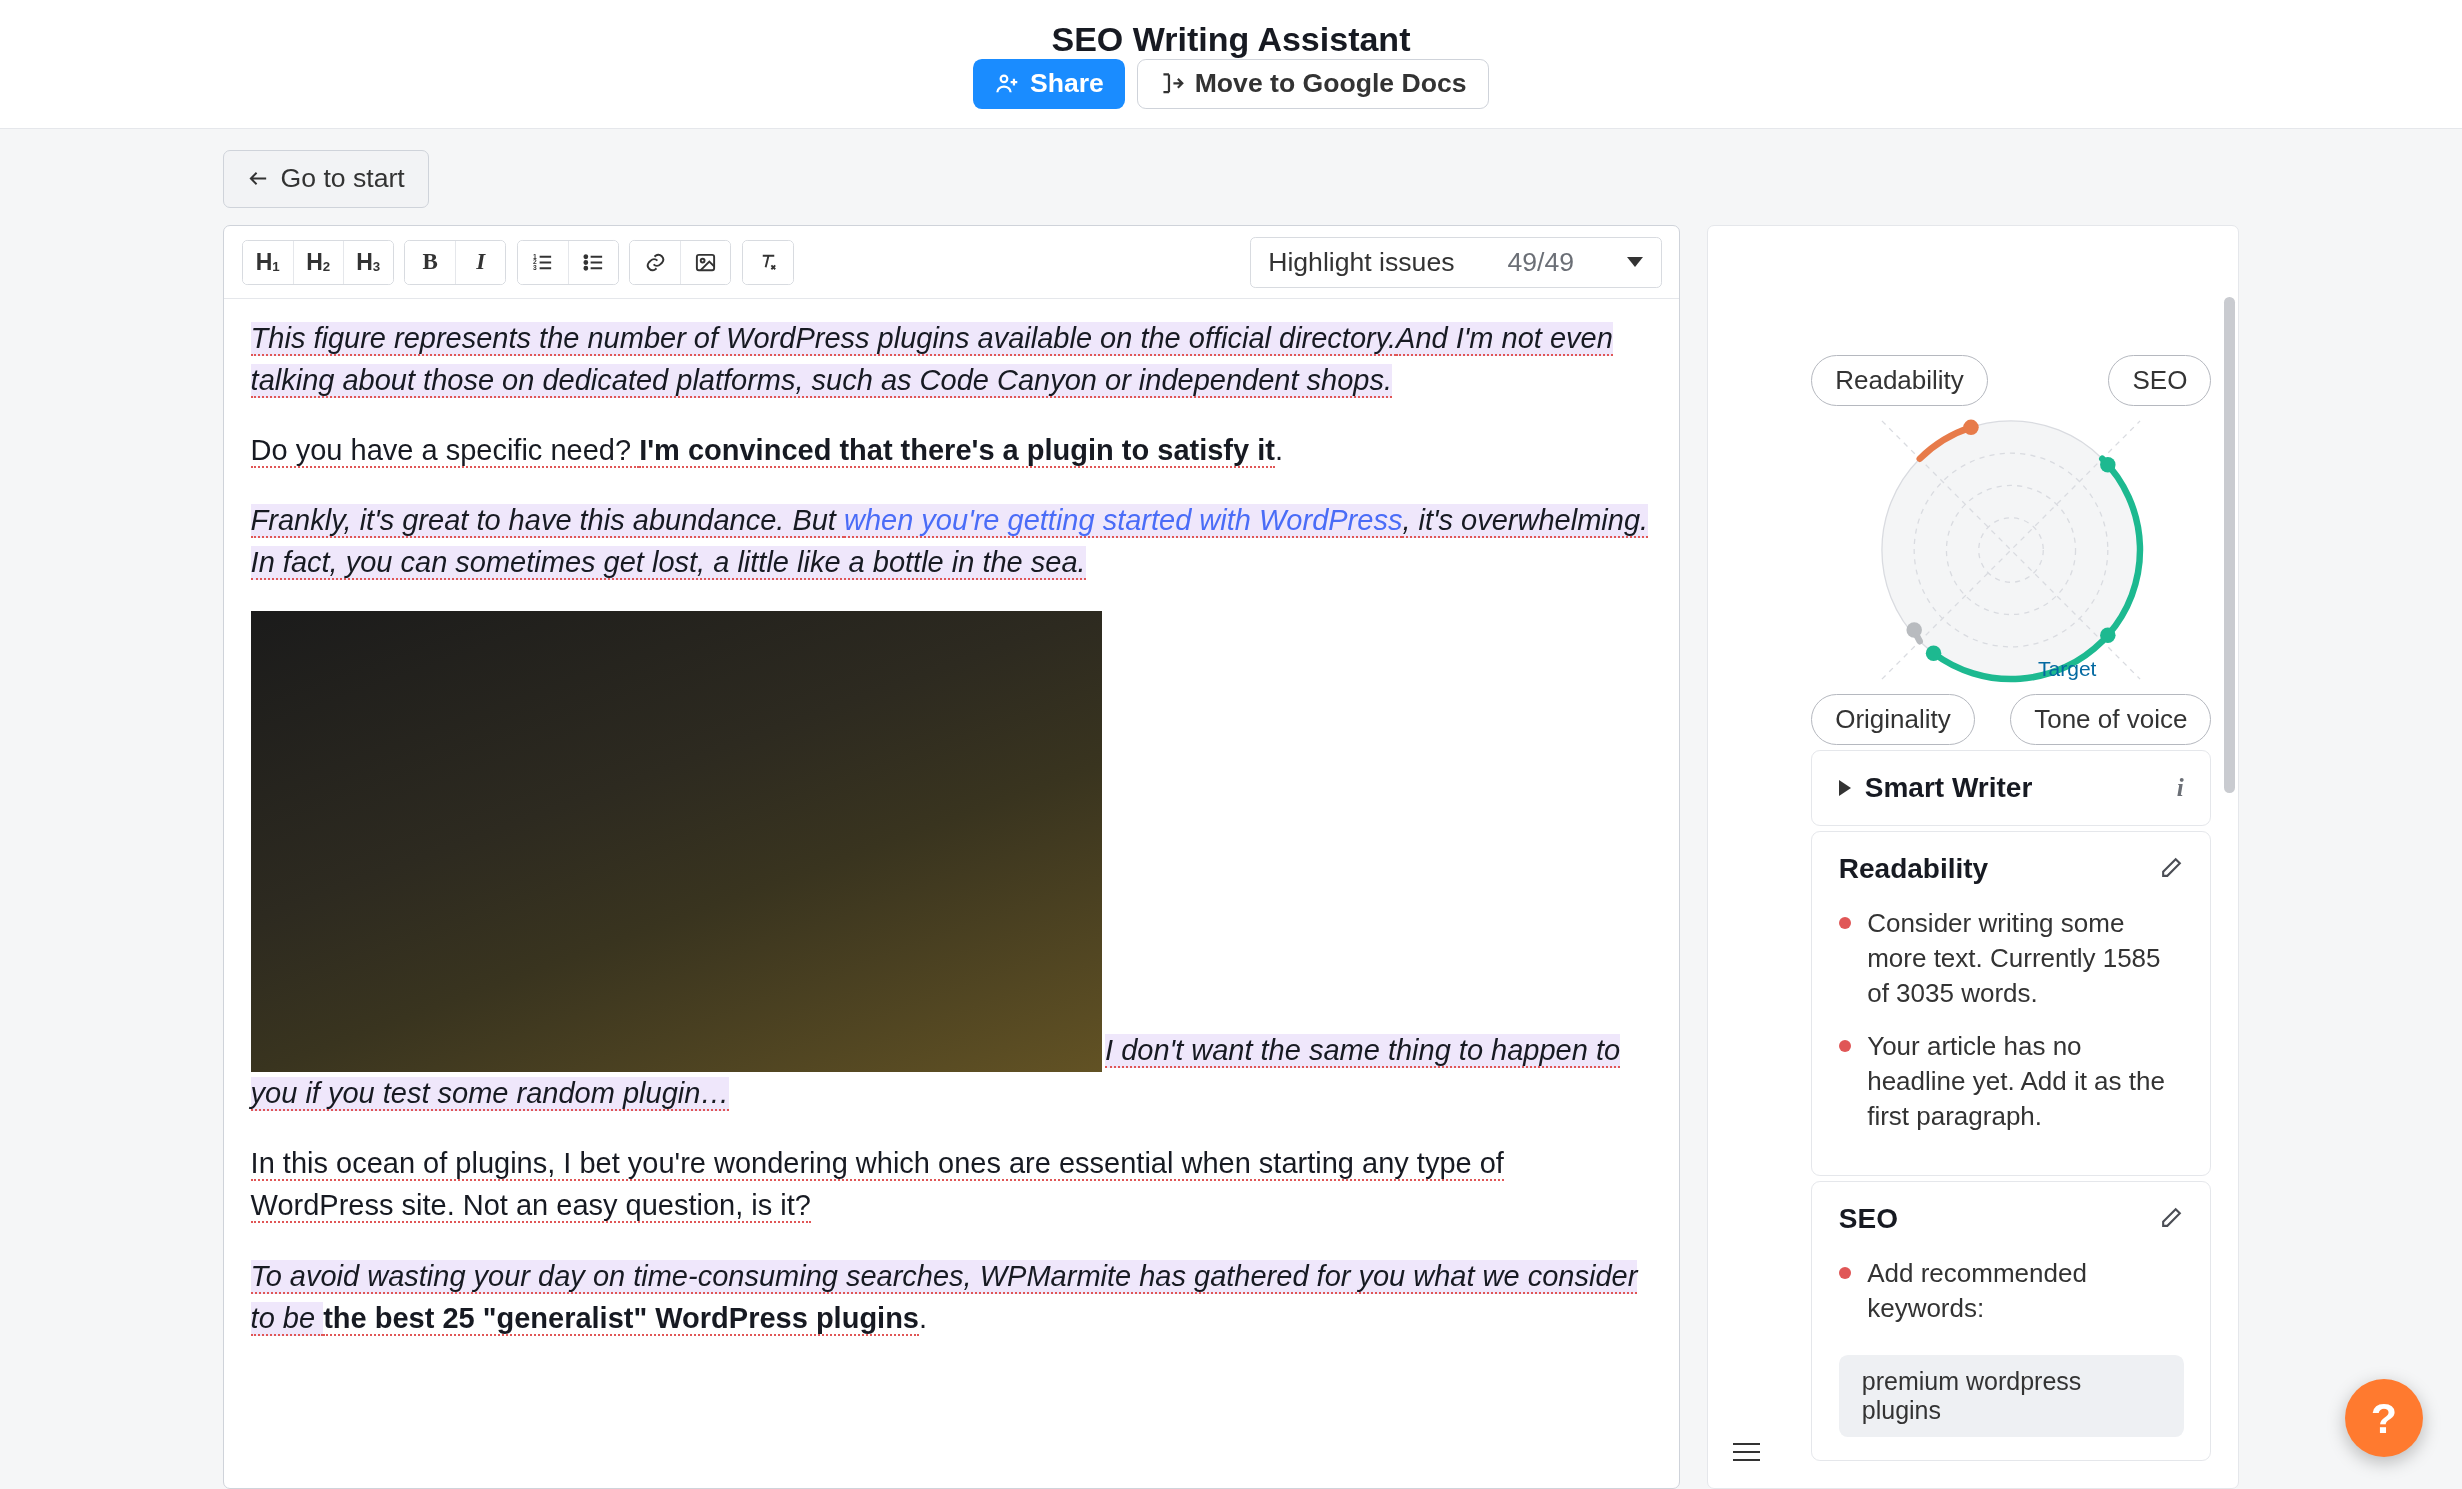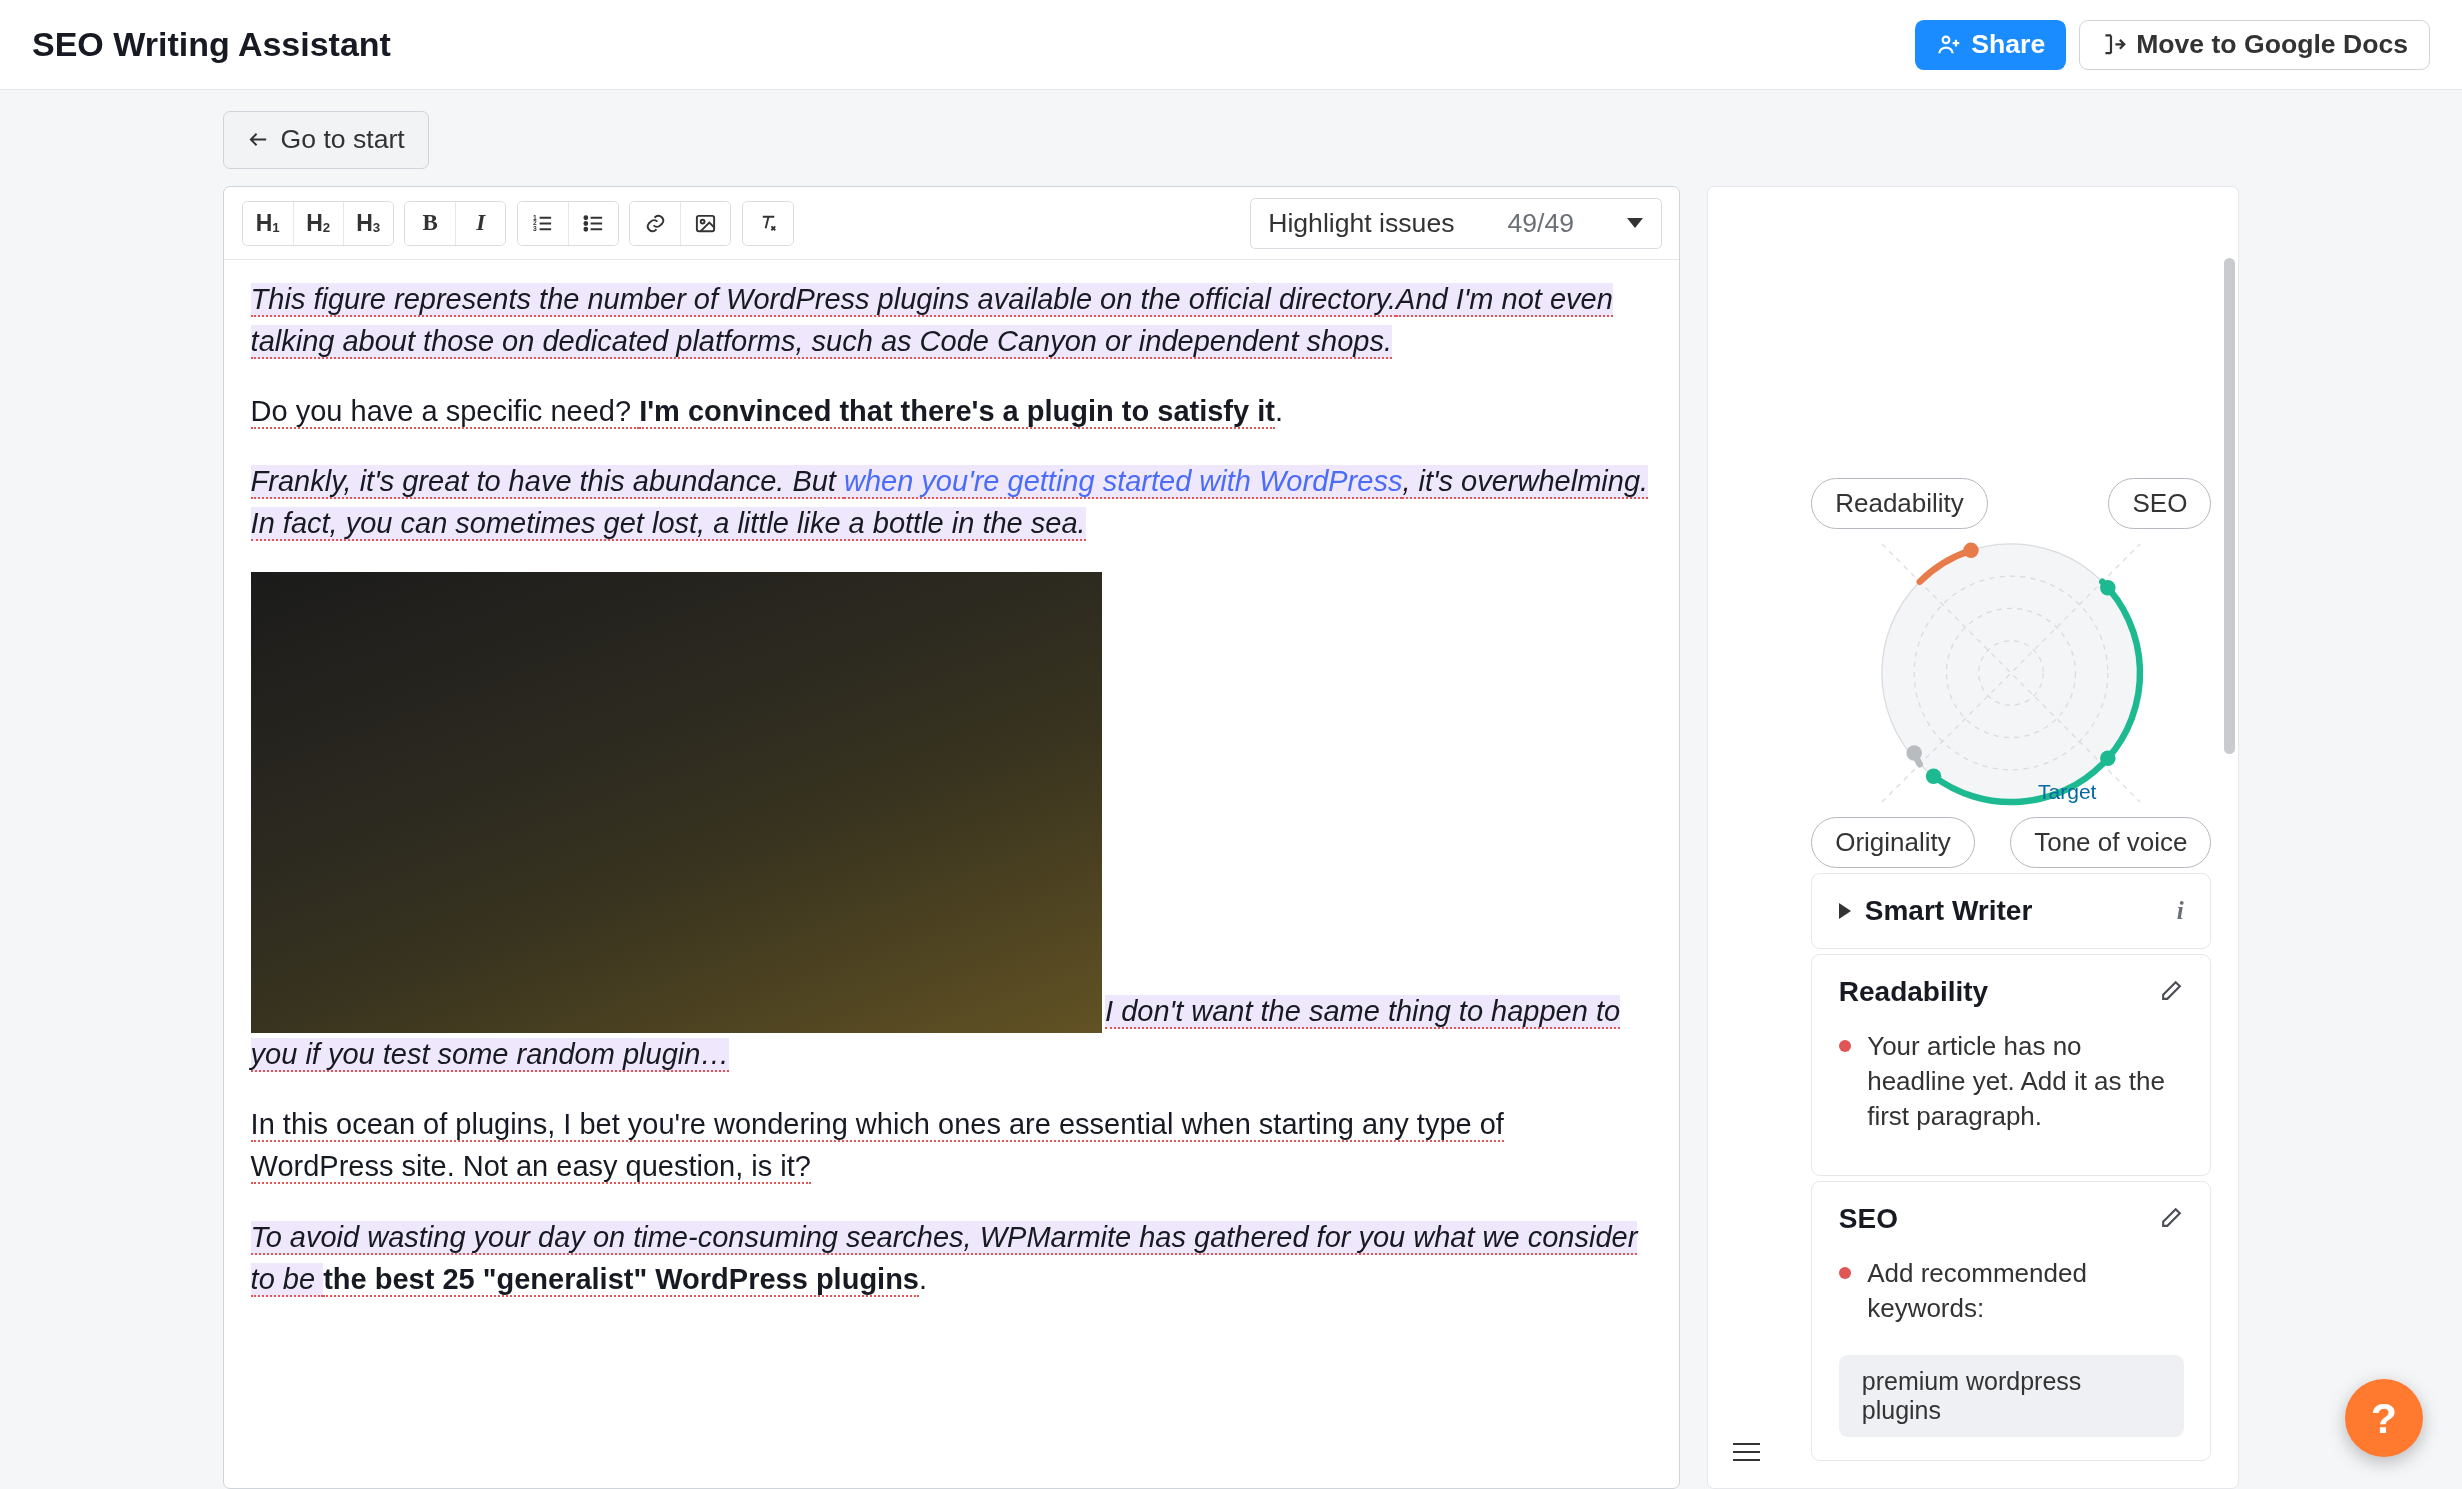--- a/index.html
+++ b/index.html
@@ -1,20 +1,20 @@
 <!DOCTYPE html>
 <html style="font-size:14px"><head>
 <meta charset="utf-8">
 <style>
 * { box-sizing: border-box; margin: 0; padding: 0; }
 html, body { width: 2462px; height: 1489px; font-family: Arial, Helvetica, sans-serif; background: #f5f6f7; color: #171a22; }
 .app { width: 100%; height: 100%; display: flex; flex-direction: column; }
 
 
-.header { display: flex; align-items: center; justify-content: space-between; padding: 19.5px 32px; background: #fff; border-bottom: 1.8px solid #e5e7eb; }
+.header { display: flex; align-items: center; justify-content: space-between; padding: 19.5px 32px; background: #fff; border-bottom: 1.8px solid #e5e7eb; flex-direction: column; }
 .header-title { font-size: 34px; font-weight: 700; }
 .header-actions { display: flex; gap: 12.4px; }
 .btn { display: inline-flex; align-items: center; gap: 8.9px; height: 50px; padding: 0 21px; border-radius: 8.9px; font-size: 26.6px; font-weight: 600; cursor: pointer; border: none; }
 .btn-primary { background: #1a8cff; color: #fff; }
 .btn-secondary { background: #fff; color: #333; border: 1.8px solid #cfd3da; }
 .btn svg { width: 26.6px; height: 26.6px; }
 
 
 .subbar { padding: 21px 223px 0; }
 .gostart { display: inline-flex; align-items: center; gap: 10.6px; background: #f2f3f5; border: 1.8px solid #cfd3da; border-radius: 7px; padding: 12.4px 23px; font-size: 26.6px; color: #333; cursor: pointer; }
@@ -242,20 +242,24 @@
             <div class="card-title">
                 <span>Readability</span>
               </div>
             <span class="penc"><svg viewBox="0 0 24 24" fill="none" stroke="currentColor" stroke-width="2">
                   <path d="M4 20h4L20 8l-4-4L4 16v4z"></path>
                 </svg></span>
           </div>
           <div class="card-body">
             <div class="issue">
                 <span class="dot"></span>
+                <span>Consider writing some more text. Currently 1585 of 3035 words.</span>
+              </div>
+            <div class="issue">
+                <span class="dot"></span>
                 <span>Your article has no headline yet. Add it as the first paragraph.</span>
               </div>
           </div>
         </div>
 
         <div class="card">
           <div class="card-head">
             <div class="card-title">
                 <span>SEO</span>
               </div>

